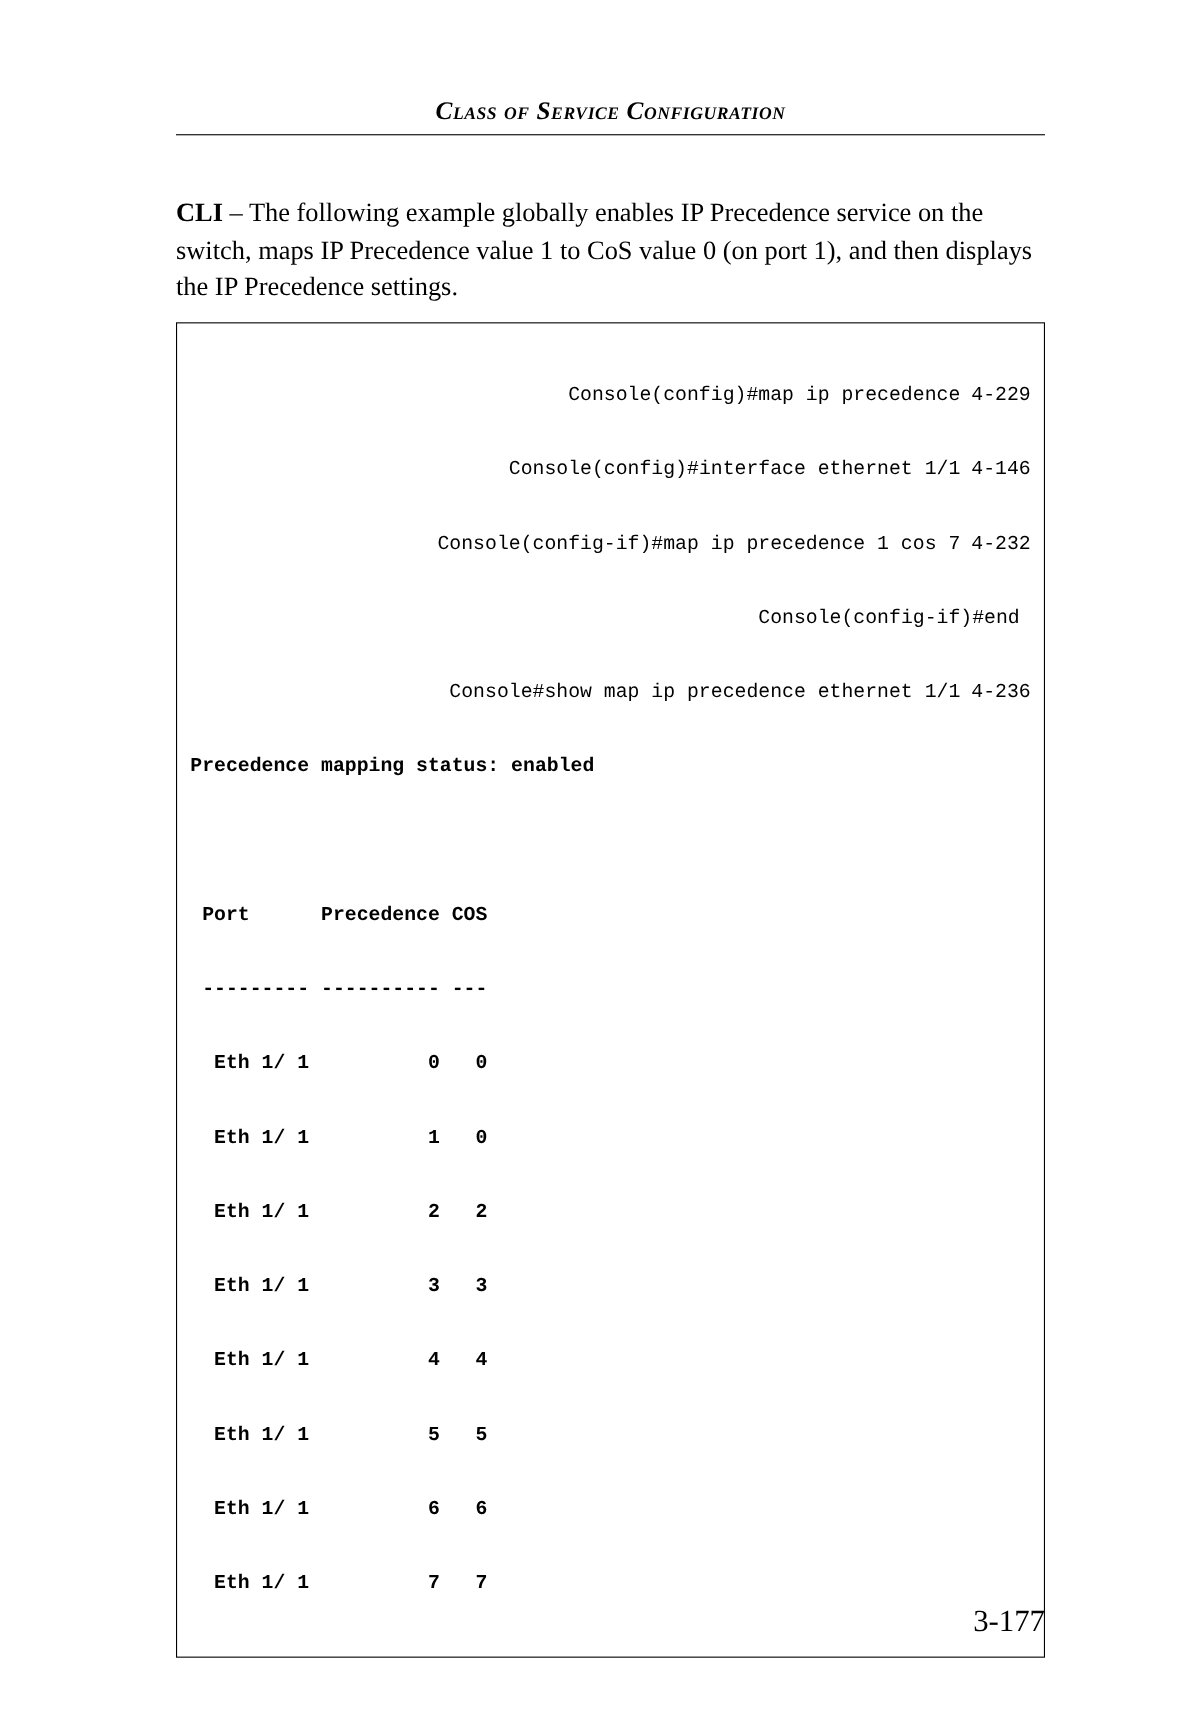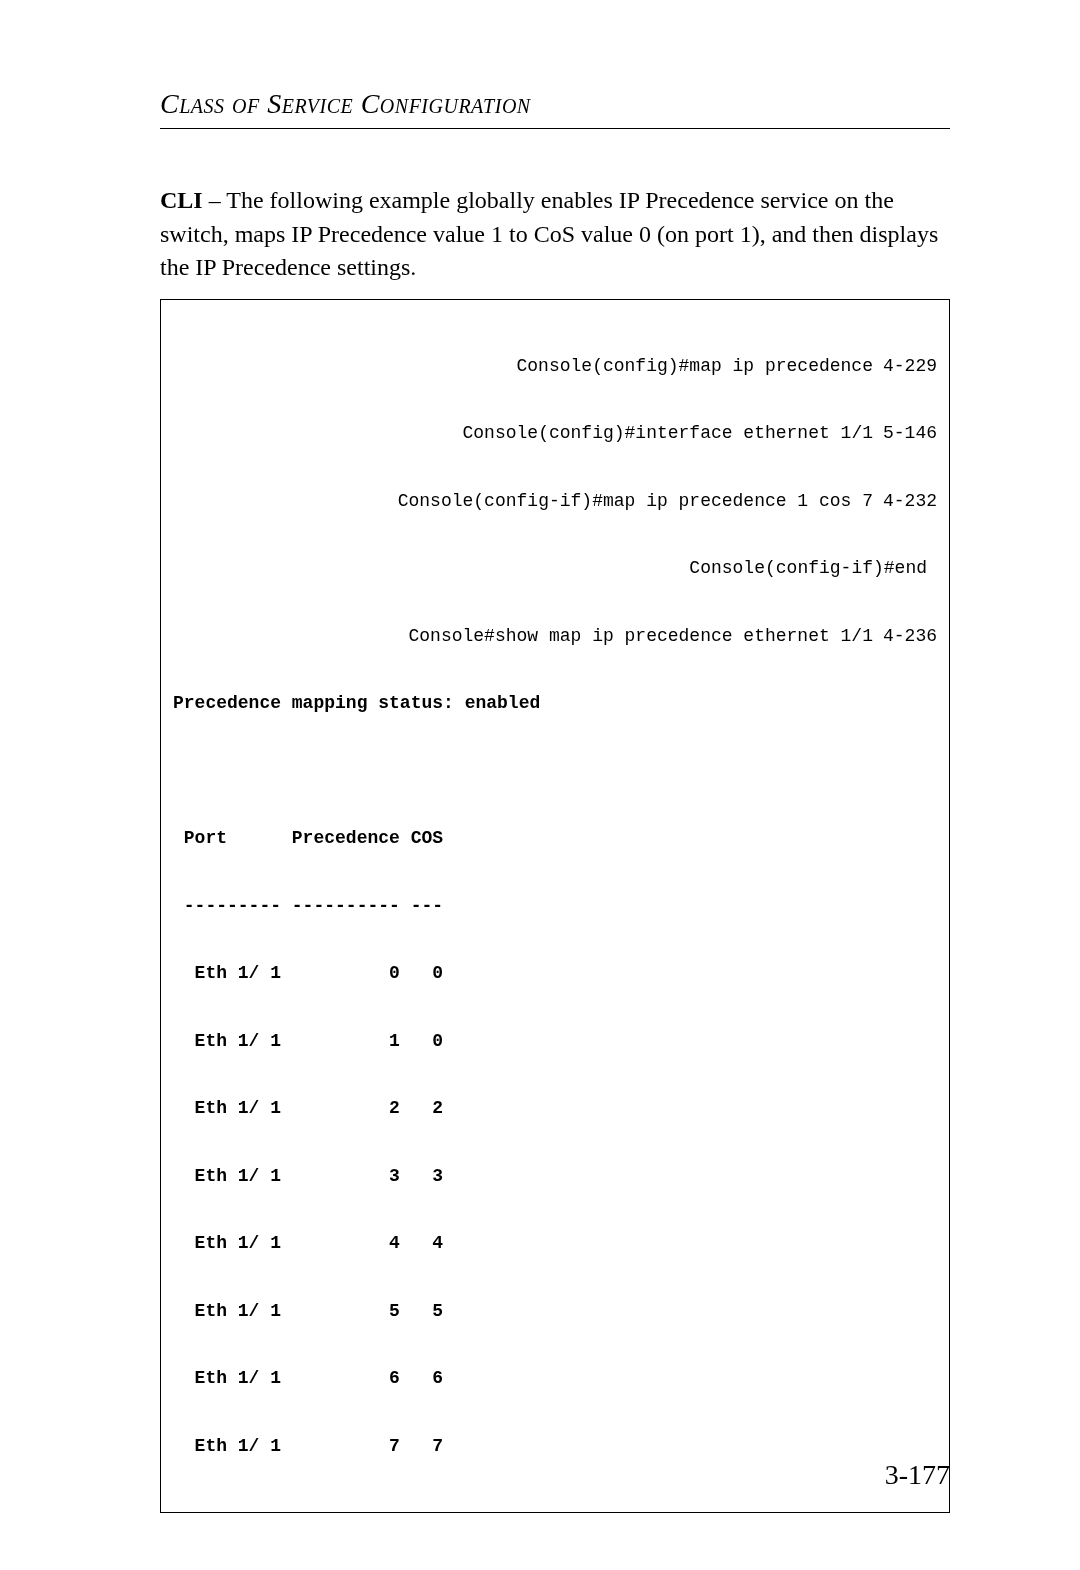--- a/index.html
+++ b/index.html
@@ -13,26 +13,27 @@
     height: 1570px;
     box-sizing: border-box;
     padding: 88px 130px 60px 160px;
     font-family: Garamond, "Times New Roman", Georgia, serif;
     color: #000;
     position: relative;
     display: flex;
     flex-direction: column;
   }
   .running-head {
-    text-align: left;
-    font-size: 28px;
+    text-align: center;
+    font-size: 23px;
     letter-spacing: 0.5px;
     font-style: italic;
     font-variant: small-caps;
     margin-bottom: 8px;
+    font-weight: bold;
   }
   .head-rule {
     border: none;
     border-top: 1.5px solid #000;
     margin: 0 0 55px 0;
   }
   .body-text {
     font-size: 24px;
     line-height: 1.4;
   }
@@ -73,21 +74,21 @@
 
   <div class="running-head">Class of Service Configuration</div>
   <hr class="head-rule">
 
   <div class="body-text">
     <span class="lead">CLI</span><span> – The following example globally enables IP Precedence service on the switch, maps IP Precedence value 1 to CoS value 0 (on port 1), and then displays the IP Precedence settings.</span>
   </div>
 
   <div class="cli-box">
     <div class="cli-row"><span>Console(config)#map ip precedence</span><span class="pg">4-229</span></div>
-    <div class="cli-row"><span>Console(config)#interface ethernet 1/1</span><span class="pg">5-146</span></div>
+    <div class="cli-row"><span>Console(config)#interface ethernet 1/1</span><span class="pg">4-146</span></div>
     <div class="cli-row"><span>Console(config-if)#map ip precedence 1 cos 7</span><span class="pg">4-232</span></div>
     <div class="cli-row"><span>Console(config-if)#end</span><span class="pg"></span></div>
     <div class="cli-row"><span>Console#show map ip precedence ethernet 1/1</span><span class="pg">4-236</span></div>
     <div class="cli-free">Precedence mapping status: enabled</div>
     <div class="cli-free"> </div>
     <div class="cli-free"> Port      Precedence COS</div>
     <div class="cli-free"> --------- ---------- ---</div>
     <div class="cli-free">  Eth 1/ 1          0   0</div>
     <div class="cli-free">  Eth 1/ 1          1   0</div>
     <div class="cli-free">  Eth 1/ 1          2   2</div>

